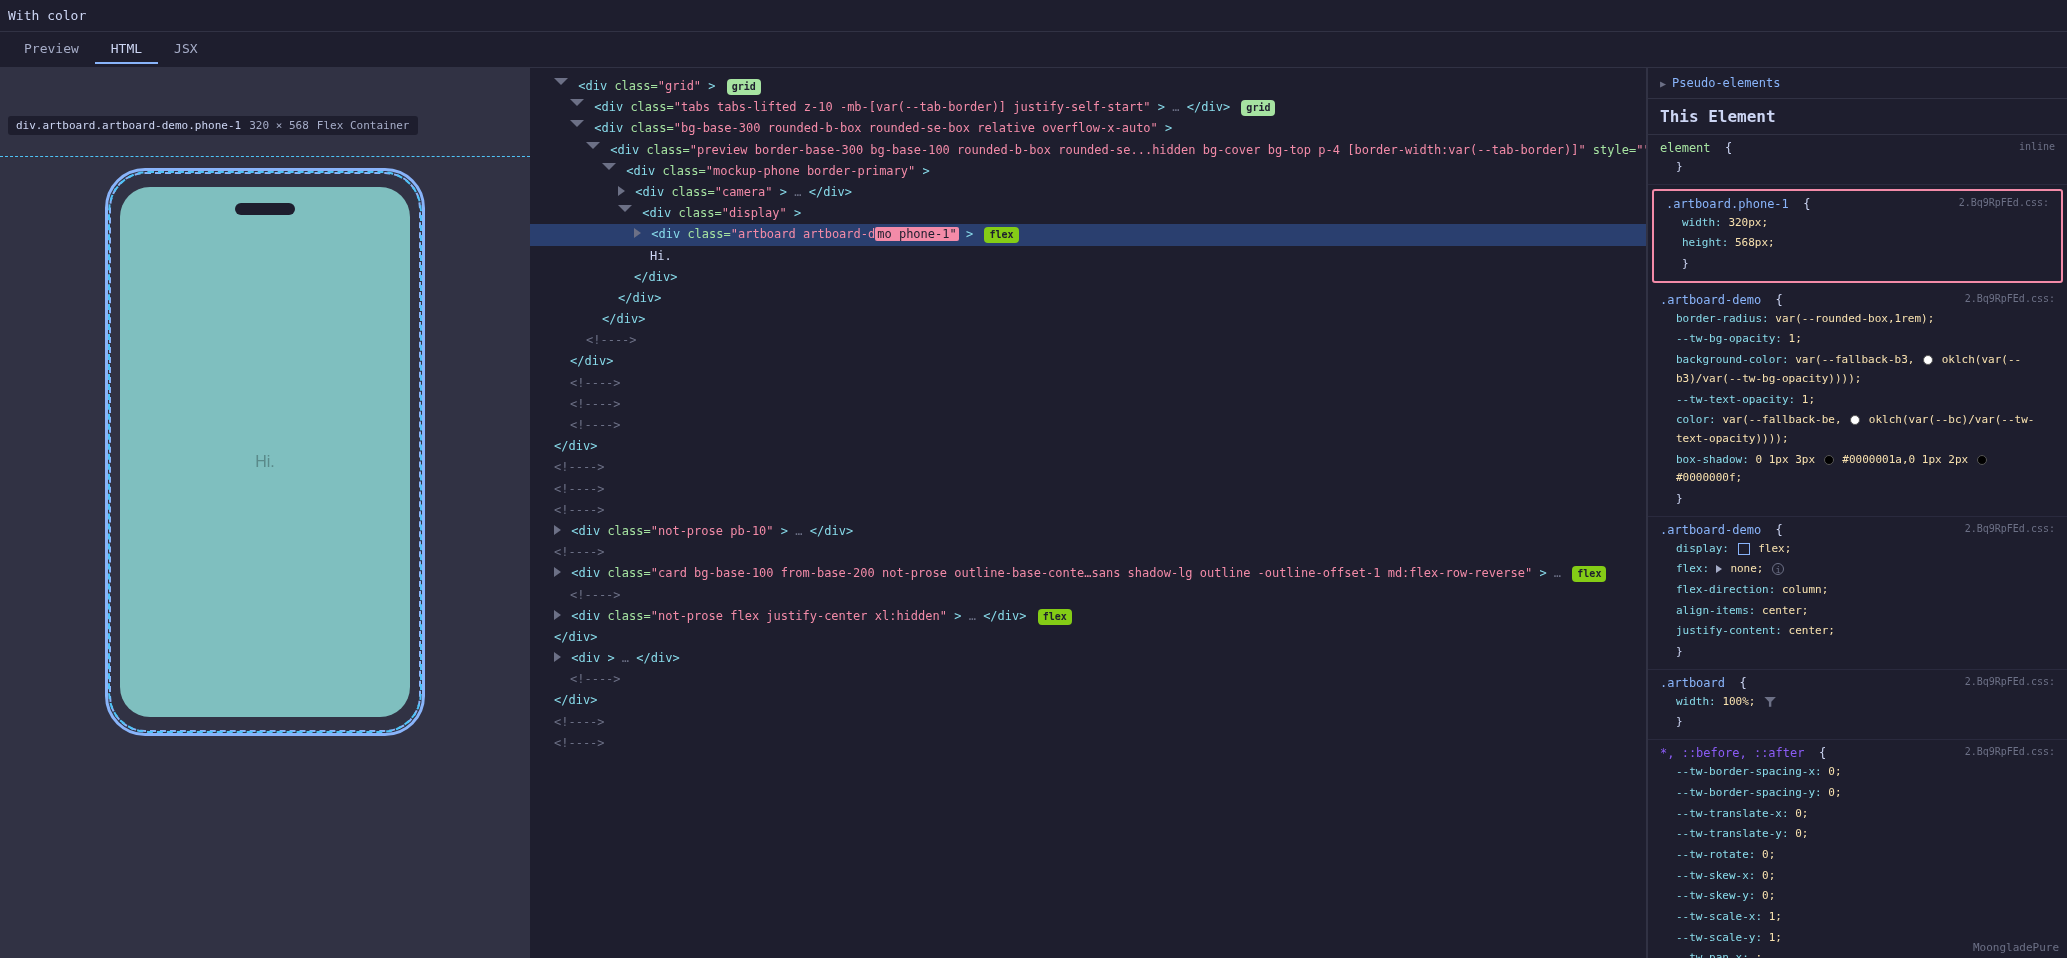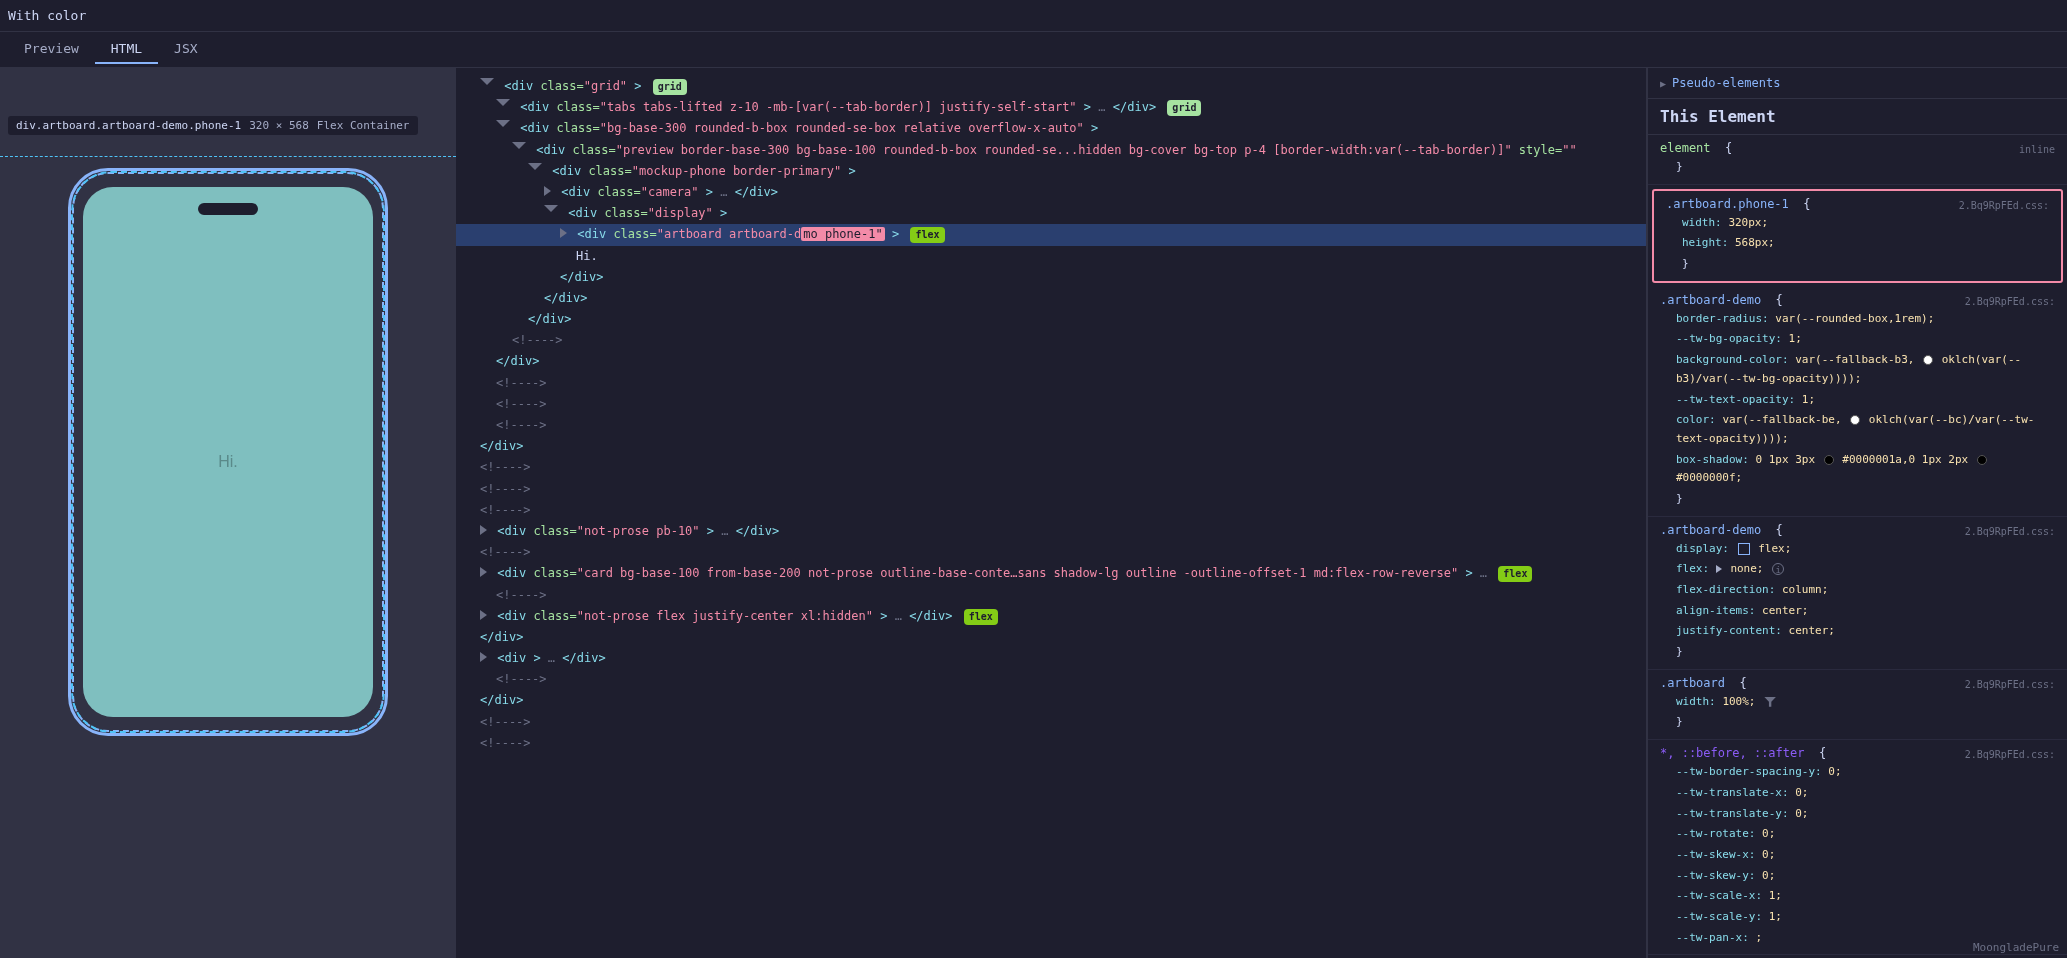--- a/index.html
+++ b/index.html
@@ -55,21 +55,21 @@
 
     
     .main-content {
       display: flex;
       flex: 1;
       overflow: hidden;
     }
 
     
     .preview-panel {
-      width: 456px;
+      width: 530px;
       background: #313244;
       display: flex;
       flex-direction: column;
       align-items: center;
       position: relative;
       overflow: hidden;
       flex-shrink: 0;
     }
 
     .element-info-bar {
@@ -272,21 +272,21 @@
       border: 2px solid #f38ba8;
       margin: 4px;
       border-radius: 3px;
     }
 
     .style-selector {
       color: #a6e3a1;
       font-size: 12px;
       margin-bottom: 2px;
       display: flex;
-      align-items: flex-end;
+      align-items: flex-start;
       justify-content: space-between;
     }
     .style-source {
       color: #6c7086;
       font-size: 10px;
     }
     .style-prop {
       padding: 1px 0 1px 16px;
       color: #cdd6f4;
       font-size: 11px;
@@ -710,20 +710,24 @@
         <span class="curly-open">}</span>
       </div>
     </div>
 
     <div class="style-block">
       <div class="style-selector">
         <span><span style="color:#8b5cf6;">*, ::before, ::after</span> ︎ <span class="curly-open">{</span></span>
         <span class="style-source">2.Bq9RpFEd.css:</span>
       </div>
       <div class="style-prop">
+        <span class="prop-name">--tw-border-spacing-x:</span>
+        <span class="prop-value"> 0;</span>
+      </div>
+      <div class="style-prop">
         <span class="prop-name">--tw-border-spacing-y:</span>
         <span class="prop-value"> 0;</span>
       </div>
       <div class="style-prop">
         <span class="prop-name">--tw-translate-x:</span>
         <span class="prop-value"> 0;</span>
       </div>
       <div class="style-prop">
         <span class="prop-name">--tw-translate-y:</span>
         <span class="prop-value"> 0;</span>

